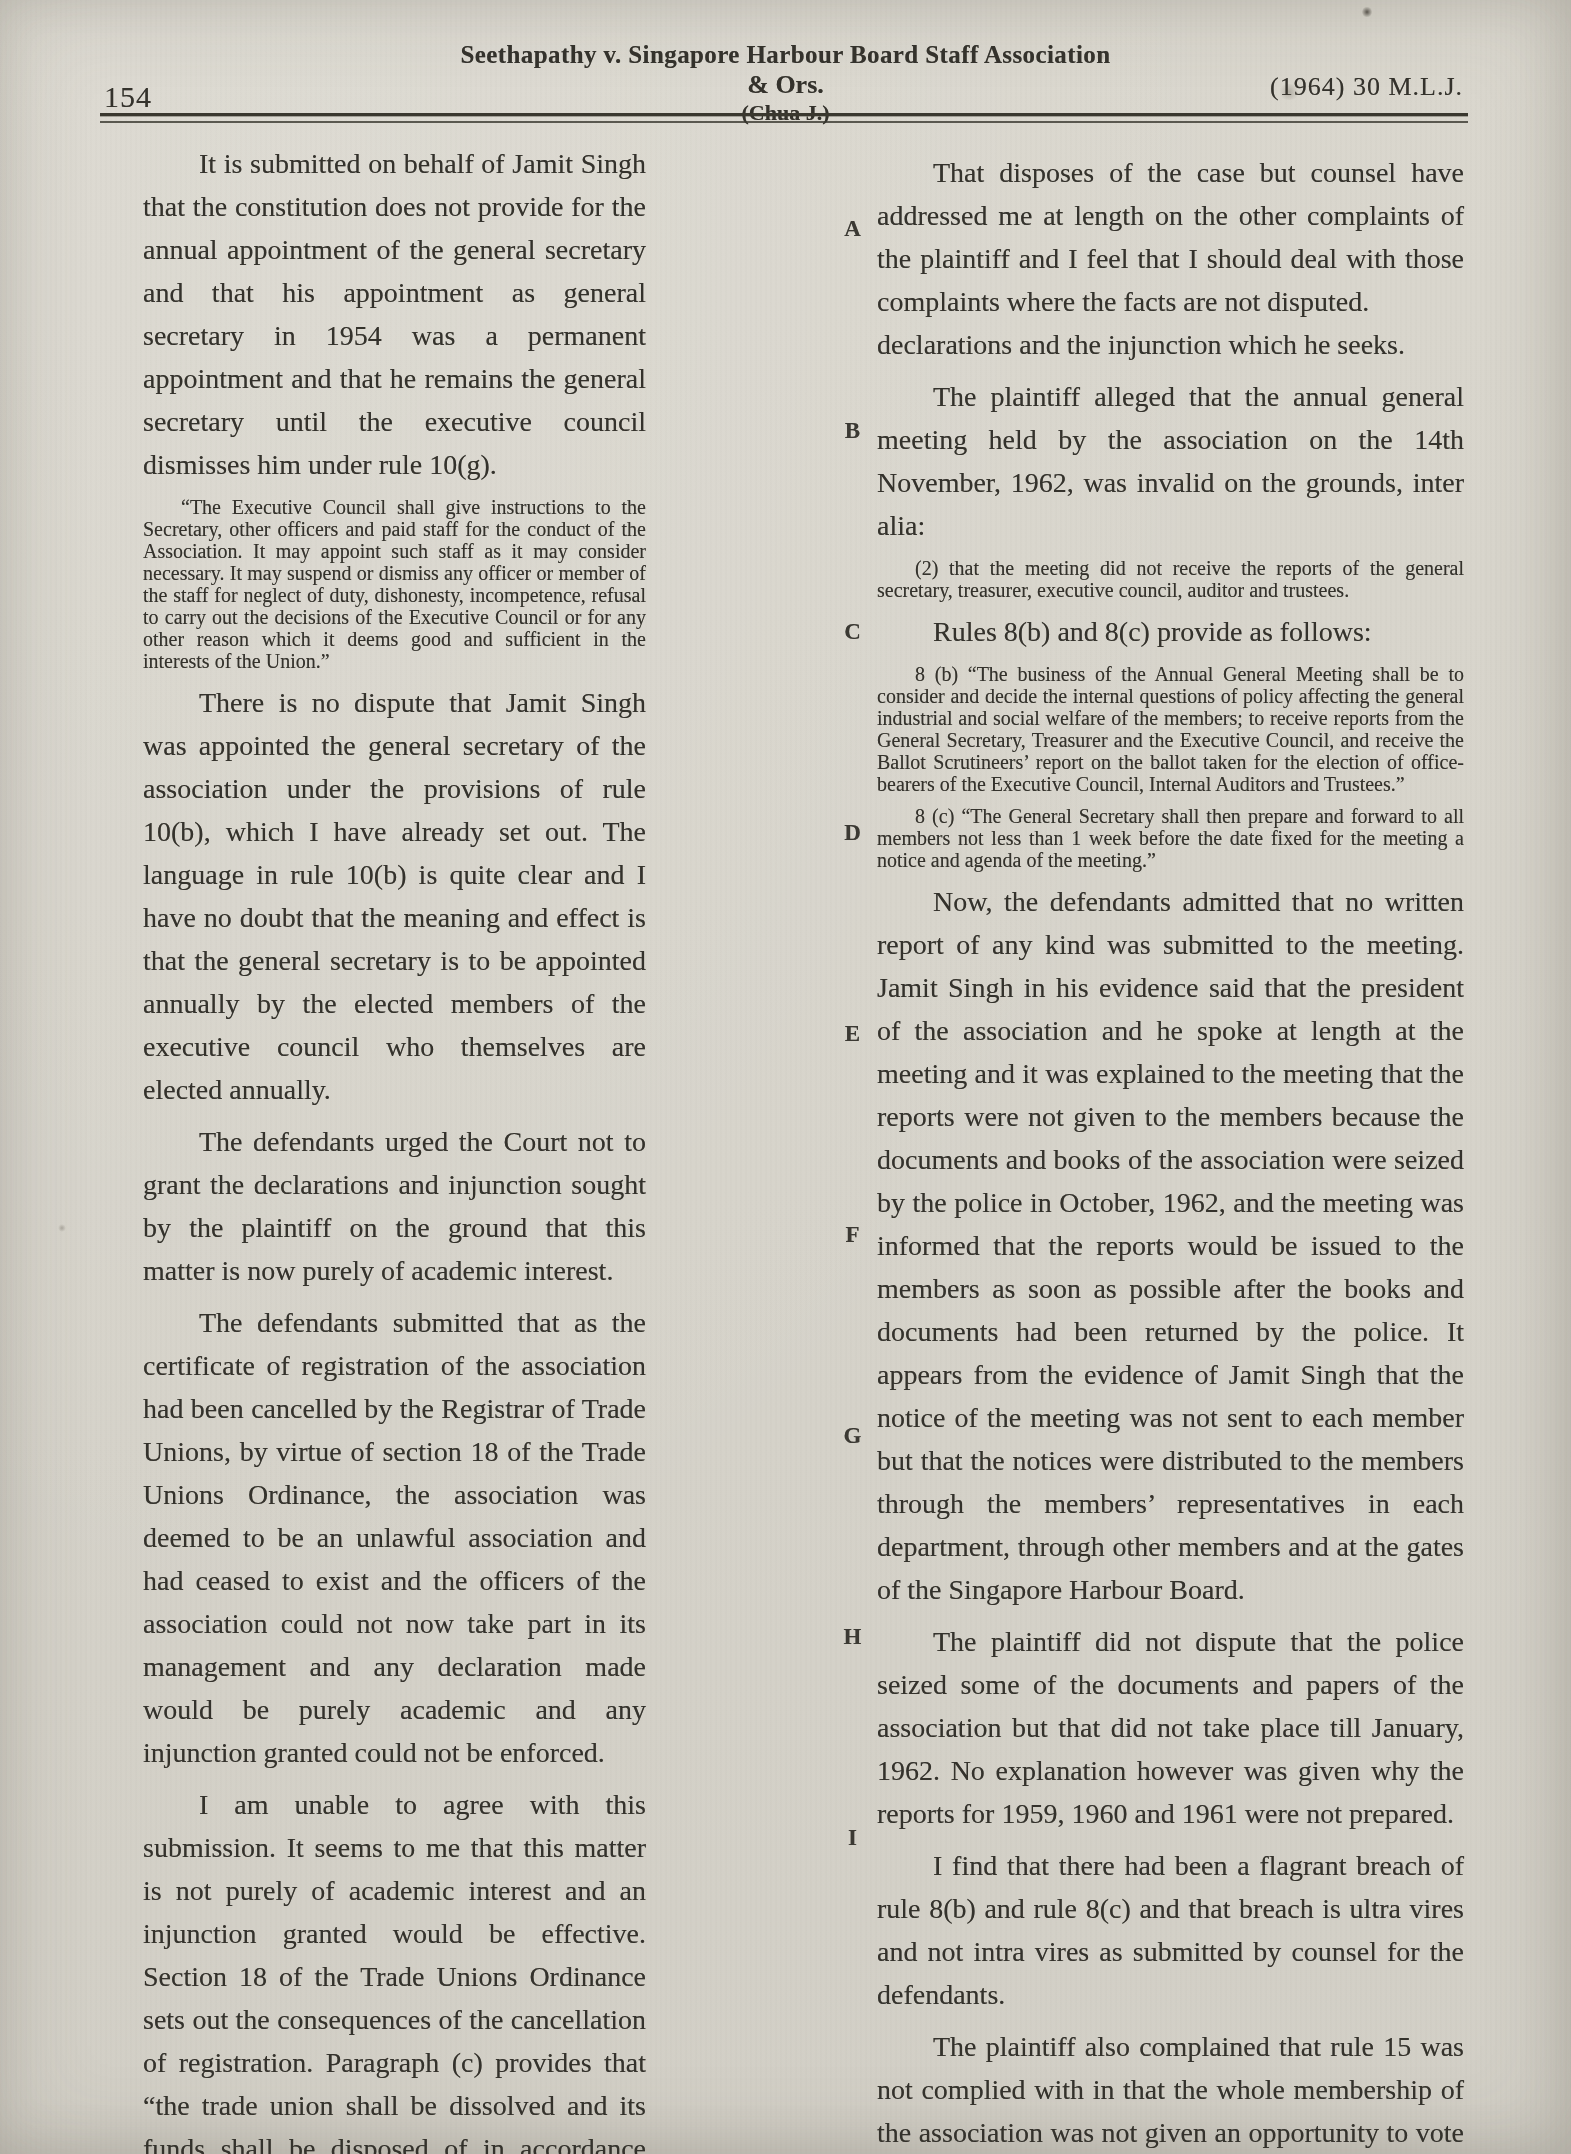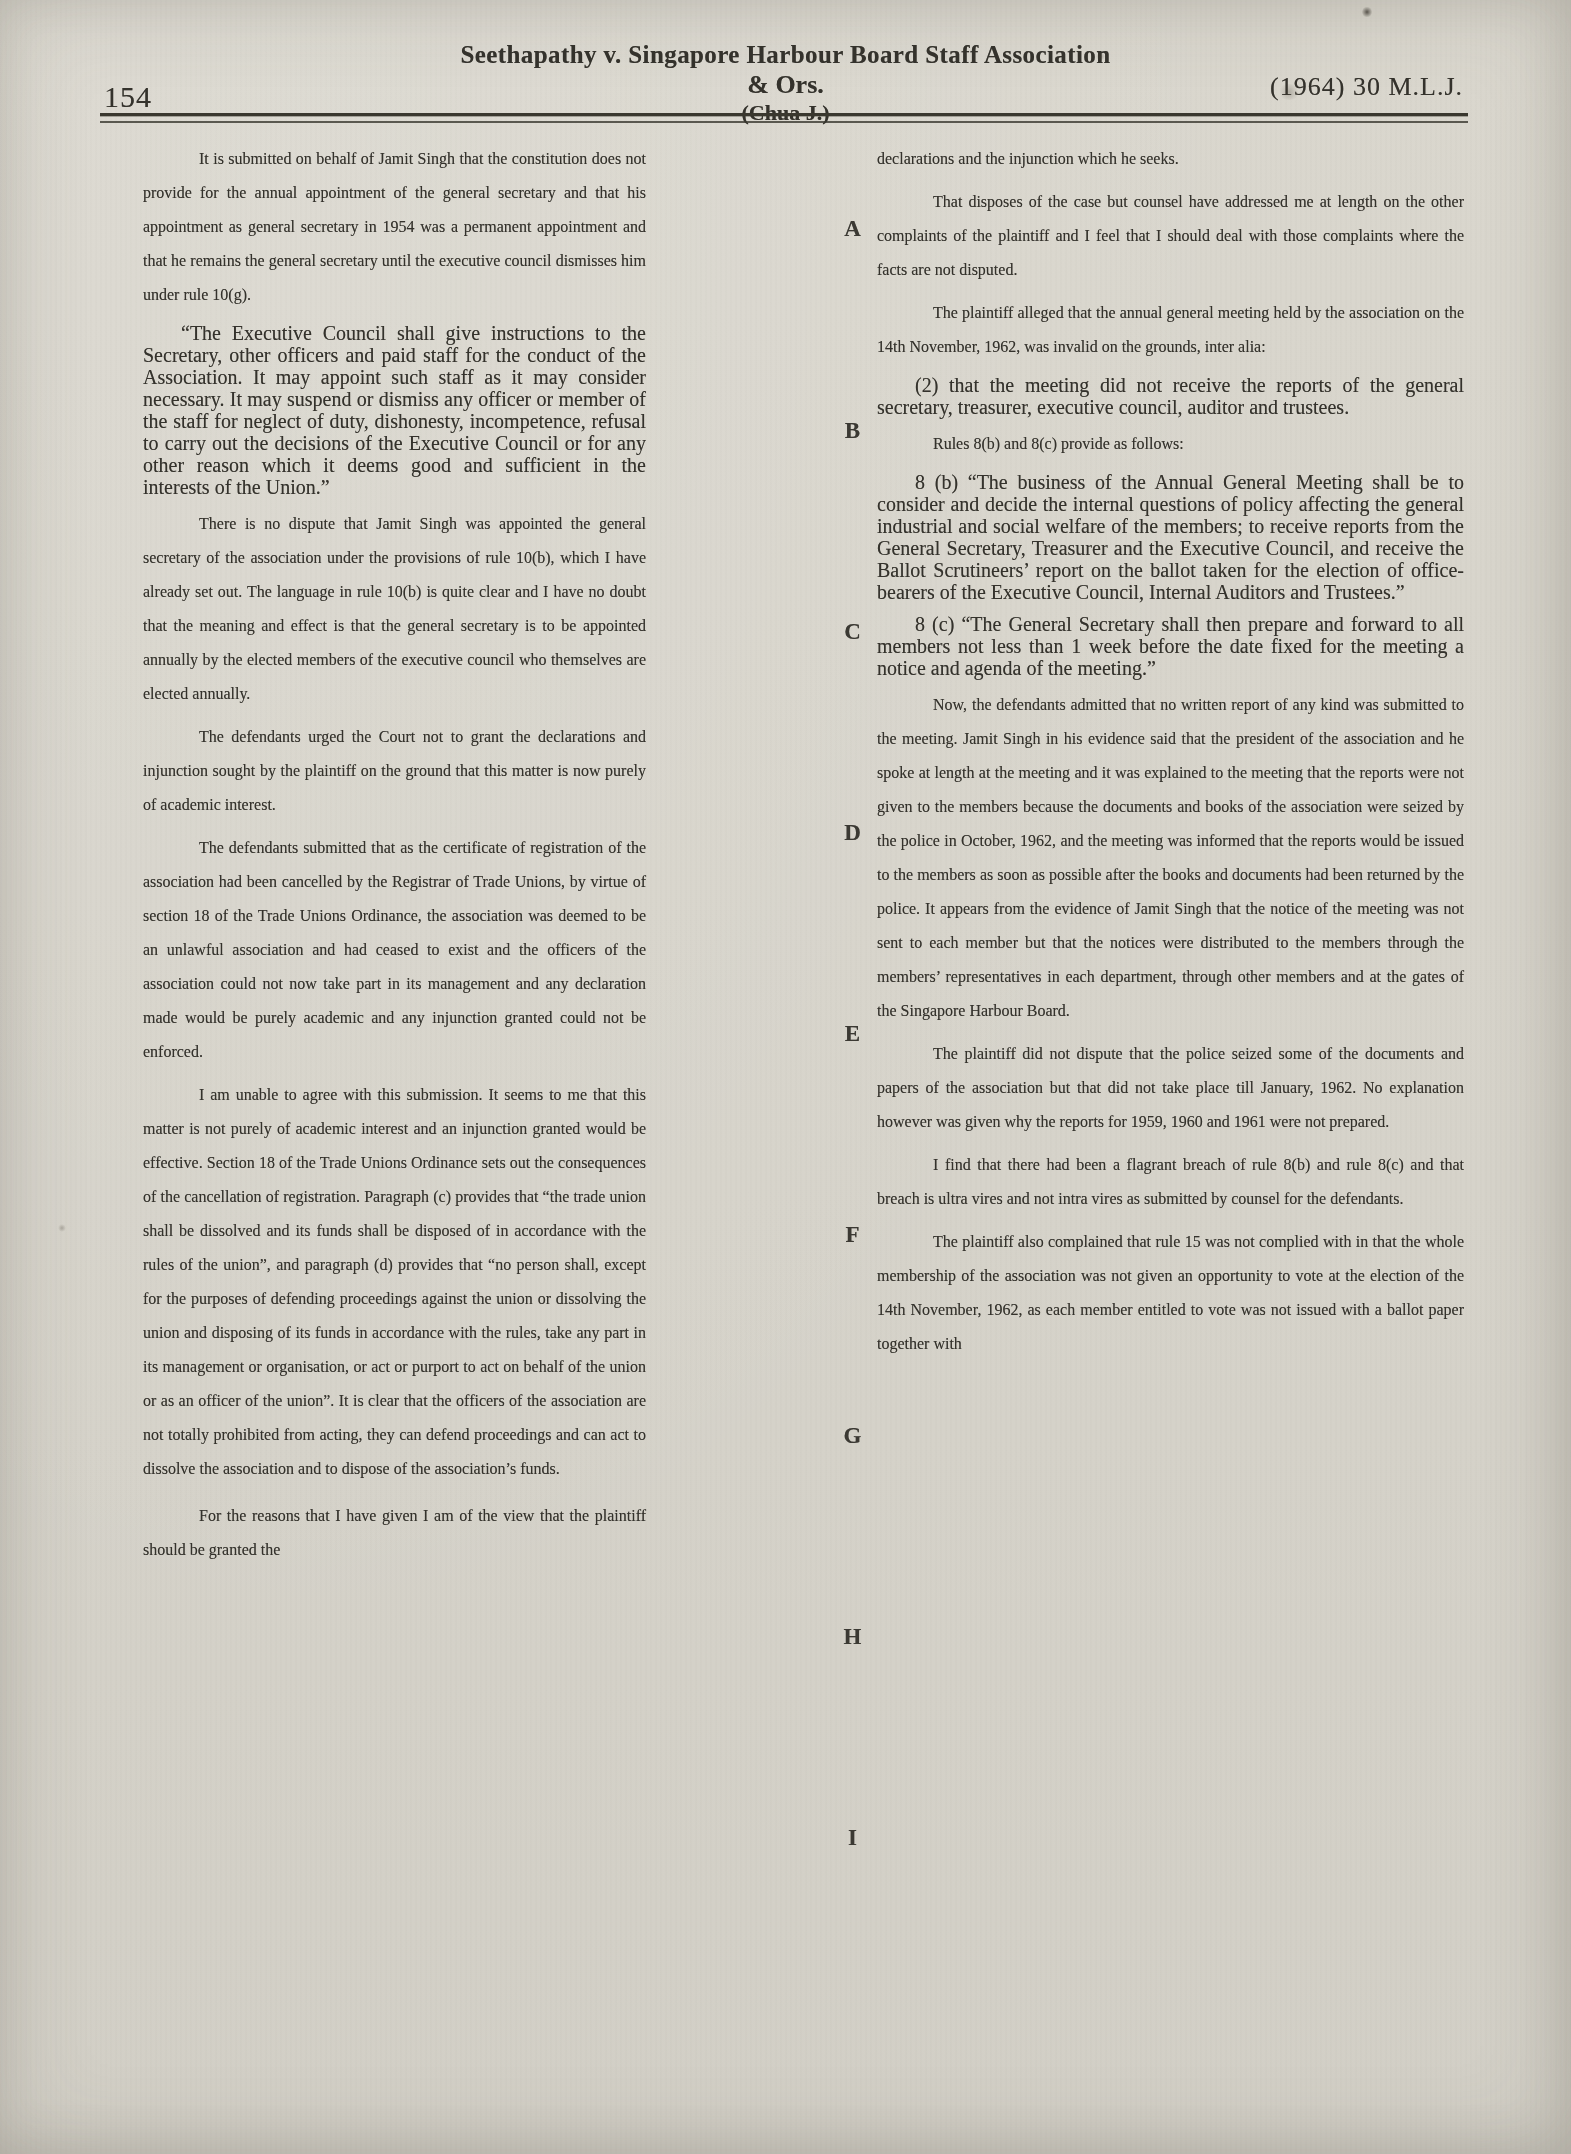--- a/index.html
+++ b/index.html
@@ -28,21 +28,21 @@
 
   .rule{position:absolute;left:100px;width:1368px;background:#3a382f;}
   .rule-thick{top:113px;height:3px;box-shadow:0 1px 0 rgba(58,56,47,0.35);}
   .rule-thin{top:121px;height:2px;opacity:0.8;}
 
   
   .col{position:absolute;top:142px;text-align:justify;}
   .col-left{left:143px;width:503px;}
   .col-right{left:877px;width:587px;}
   .col p{margin:0;}
-  .body{font-size:16px;line-height:34px;}
+  .body{font-size:28px;line-height:43px;}
   .body.indent{text-indent:56px;}
   .gap{margin-top:9px !important;}
   .gap-lg{margin-top:13px !important;}
   .small{font-size:20px;line-height:22px;text-indent:38px;margin-top:10px !important;margin-bottom:6px !important;}
   .ital{}
 
   
   .gutter-letter{
     position:absolute;left:836px;width:34px;text-align:center;
     font-size:23px;font-weight:bold;letter-spacing:1px;color:#3b3933;
@@ -77,22 +77,22 @@
     <p class="body indent">It is submitted on behalf of Jamit Singh that the constitution does not provide for the annual appointment of the general secretary and that his appointment as general secretary in 1954 was a permanent appointment and that he remains the general secretary until the executive council dismisses him under rule 10(g).</p>
     <p class="small">“The Executive Council shall give instructions to the Secretary, other officers and paid staff for the conduct of the Association.  It may appoint such staff as it may consider necessary.  It may suspend or dismiss any officer or member of the staff for neglect of duty, dishonesty, incompetence, refusal to carry out the decisions of the Executive Council or for any other reason which it deems good and sufficient in the interests of the Union.”</p>
     <p class="body indent gap">There is no dispute that Jamit Singh was appointed the general secretary of the association under the provisions of rule 10(b), which I have already set out.  The language in rule 10(b) is quite clear and I have no doubt that the meaning and effect is that the general secretary is to be appointed annually by the elected members of the executive council who themselves are elected annually.</p>
     <p class="body indent gap">The defendants urged the Court not to grant the declarations and injunction sought by the plaintiff on the ground that this matter is now purely of academic interest.</p>
     <p class="body indent gap">The defendants submitted that as the certificate of registration of the association had been cancelled by the Registrar of Trade Unions, by virtue of section 18 of the Trade Unions Ordinance, the association was deemed to be an unlawful association and had ceased to exist and the officers of the association could not now take part in its management and any declaration made would be purely academic and any injunction granted could not be enforced.</p>
     <p class="body indent gap">I am unable to agree with this submission. It seems to me that this matter is not purely of academic interest and an injunction granted would be effective.  Section 18 of the Trade Unions Ordinance sets out the consequences of the cancellation of registration.  Paragraph (c) provides that “the trade union shall be dissolved and its funds shall be disposed of in accordance with the rules of the union”, and paragraph (d) provides that “no person shall, except for the purposes of defending proceedings against the union or dissolving the union and disposing of its funds in accordance with the rules, take any part in its management or organisation, or act or purport to act on behalf of the union or as an officer of the union”.  It is clear that the officers of the association are not totally prohibited from acting, they can defend proceedings and can act to dissolve the association and to dispose of the association’s funds.</p>
     <p class="body indent gap-lg">For the reasons that I have given I am of the view that the plaintiff should be granted the</p>
   </div>
 
   <div class="col col-right">
+    <p class="body indent gap">That disposes of the case but counsel have addressed me at length on the other complaints of the plaintiff and I feel that I should deal with those complaints where the facts are not disputed.</p>
     <p class="body">declarations and the injunction which he seeks.</p>
-    <p class="body indent gap">That disposes of the case but counsel have addressed me at length on the other complaints of the plaintiff and I feel that I should deal with those complaints where the facts are not disputed.</p>
     <p class="body indent gap"><span>The plaintiff alleged that the annual general meeting held by the association on the 14th November, 1962, was invalid on the grounds, </span><span class="ital">inter alia</span><span>:</span></p>
     <p class="small">(2) that the meeting did not receive the reports of the general secretary, treasurer, executive council, auditor and trustees.</p>
     <p class="body indent gap">Rules 8(b) and 8(c) provide as follows:</p>
     <p class="small">8 (b) “The business of the Annual General Meeting shall be to consider and decide the internal questions of policy affecting the general industrial and social welfare of the members; to receive reports from the General Secretary, Treasurer and the Executive Council, and receive the Ballot Scrutineers’ report on the ballot taken for the election of office-bearers of the Executive Council, Internal Auditors and Trustees.”</p>
     <p class="small">8 (c) “The General Secretary shall then prepare and forward to all members not less than 1 week before the date fixed for the meeting a notice and agenda of the meeting.”</p>
     <p class="body indent gap">Now, the defendants admitted that no written report of any kind was submitted to the meeting.  Jamit Singh in his evidence said that the president of the association and he spoke at length at the meeting and it was explained to the meeting that the reports were not given to the members because the documents and books of the association were seized by the police in October, 1962, and the meeting was informed that the reports would be issued to the members as soon as possible after the books and documents had been returned by the police.  It appears from the evidence of Jamit Singh that the notice of the meeting was not sent to each member but that the notices were distributed to the members through the members’ representatives in each department, through other members and at the gates of the Singapore Harbour Board.</p>
     <p class="body indent gap">The plaintiff did not dispute that the police seized some of the documents and papers of the association but that did not take place till January, 1962.  No explanation however was given why the reports for 1959, 1960 and 1961 were not prepared.</p>
     <p class="body indent gap"><span>I find that there had been a flagrant breach of rule 8(b) and rule 8(c) and that breach is </span><span class="ital">ultra vires</span><span> and not </span><span class="ital">intra vires</span><span> as submitted by counsel for the defendants.</span></p>
     <p class="body indent gap">The plaintiff also complained that rule 15 was not complied with in that the whole membership of the association was not given an opportunity to vote at the election of the 14th November, 1962, as each member entitled to vote was not issued with a ballot paper together with</p>
   </div>

